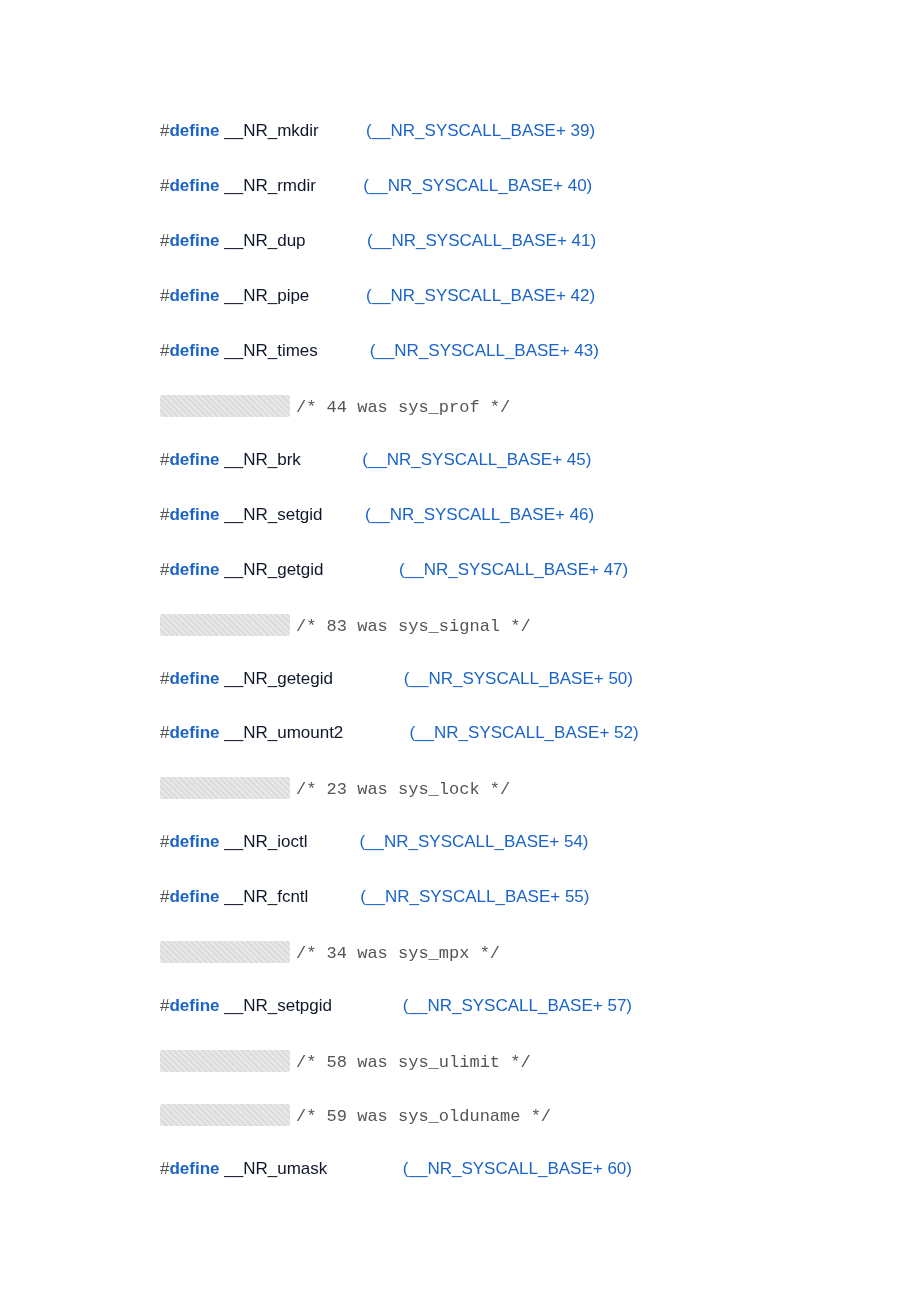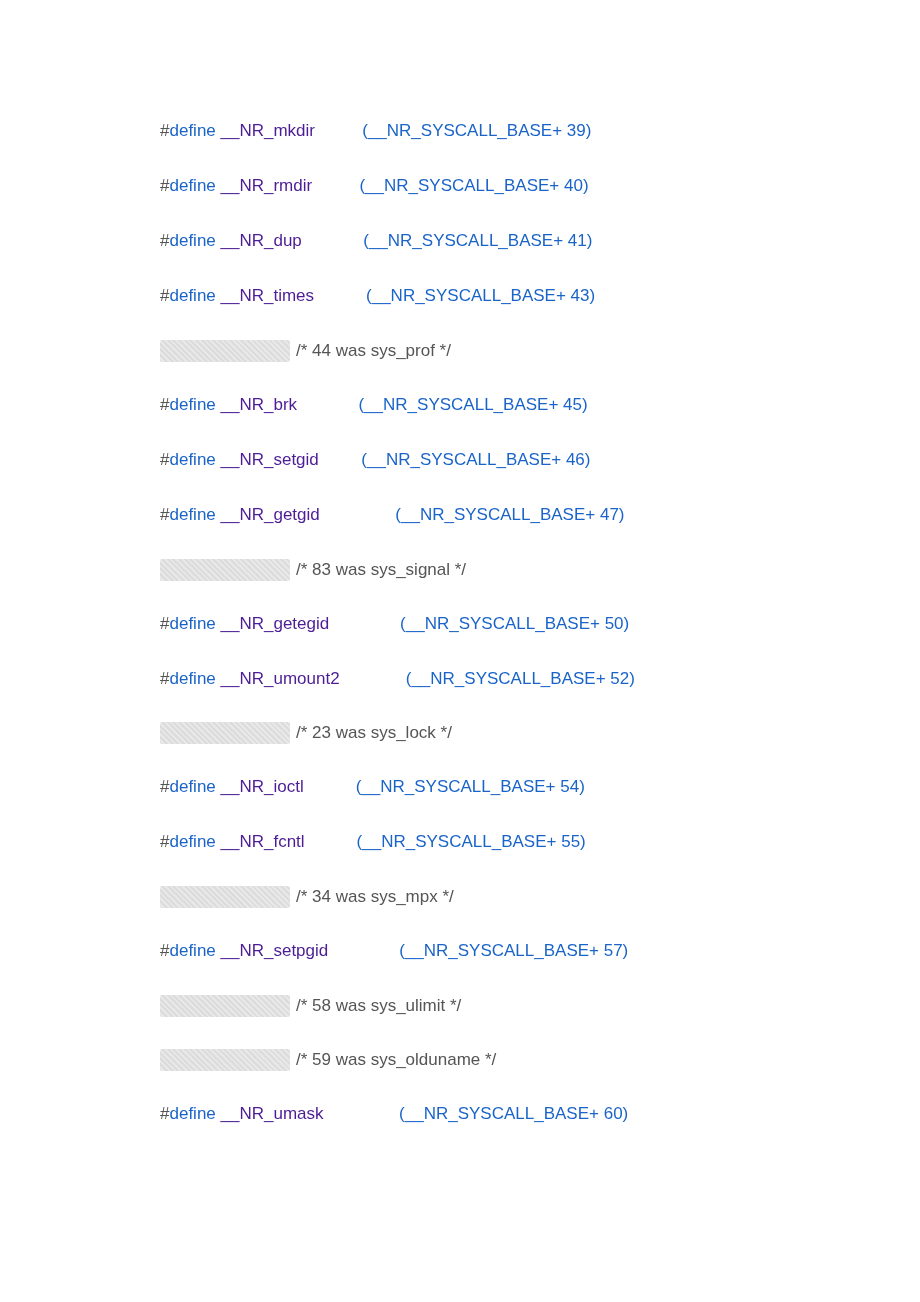--- a/index.html
+++ b/index.html
@@ -14,27 +14,28 @@
     width: 920px;
     box-sizing: border-box;
     padding: 120px 40px 60px 160px;
   }
   .line {
     margin: 0 0 32px 0;
     line-height: 1.35;
     white-space: pre;
   }
   .hash   { color: #555555; }
-  .kw     { color: #1a64c9; font-weight: 400; }
-  .name   { color: #4c1d95; }
+  .kw     { color: #1a64c9; font-weight: 700; }
+  .name   { color: #0f172a; }
   .expr   { color: #1a64c9; text-align: center; }
   .comment-row {
     display: flex;
-    align-items: center;
+    align-items: flex-end;
     margin: 16px 0 32px 0;
+    font-family: Liberation Mono, monospace;
   }
   .ghost-box {
     width: 130px;
     height: 22px;
     background: repeating-linear-gradient(
       45deg,
       #dcdcdc 0px,
       #dcdcdc 2px,
       #e8e8e8 2px,
       #e8e8e8 4px
@@ -47,20 +48,21 @@
     color: #555555;
   }
 </style>
 </head>
 <body>
 
 <div class="page" id="root">
     <p class="line"><span class="hash">#</span><span class="kw">define</span><span class="name"> __NR_mkdir</span><span>          </span><span class="expr">(__NR_SYSCALL_BASE+ 39)</span></p>
     <p class="line"><span class="hash">#</span><span class="kw">define</span><span class="name"> __NR_rmdir</span><span>          </span><span class="expr">(__NR_SYSCALL_BASE+ 40)</span></p>
     <p class="line"><span class="hash">#</span><span class="kw">define</span><span class="name"> __NR_dup</span><span>             </span><span class="expr">(__NR_SYSCALL_BASE+ 41)</span></p>
+    <p class="line"><span class="hash">#</span><span class="kw">define</span><span class="name"> __NR_pipe</span><span>            </span><span class="expr">(__NR_SYSCALL_BASE+ 42)</span></p>
     <p class="line"><span class="hash">#</span><span class="kw">define</span><span class="name"> __NR_times</span><span>           </span><span class="expr">(__NR_SYSCALL_BASE+ 43)</span></p>
     <div class="comment-row">
       <span class="ghost-box"></span>
       <span class="comment-text">/* 44 was sys_prof */</span>
     </div>
     <p class="line"><span class="hash">#</span><span class="kw">define</span><span class="name"> __NR_brk</span><span>             </span><span class="expr">(__NR_SYSCALL_BASE+ 45)</span></p>
     <p class="line"><span class="hash">#</span><span class="kw">define</span><span class="name"> __NR_setgid</span><span>         </span><span class="expr">(__NR_SYSCALL_BASE+ 46)</span></p>
     <p class="line"><span class="hash">#</span><span class="kw">define</span><span class="name"> __NR_getgid</span><span>                </span><span class="expr">(__NR_SYSCALL_BASE+ 47)</span></p>
     <div class="comment-row">
       <span class="ghost-box"></span>

